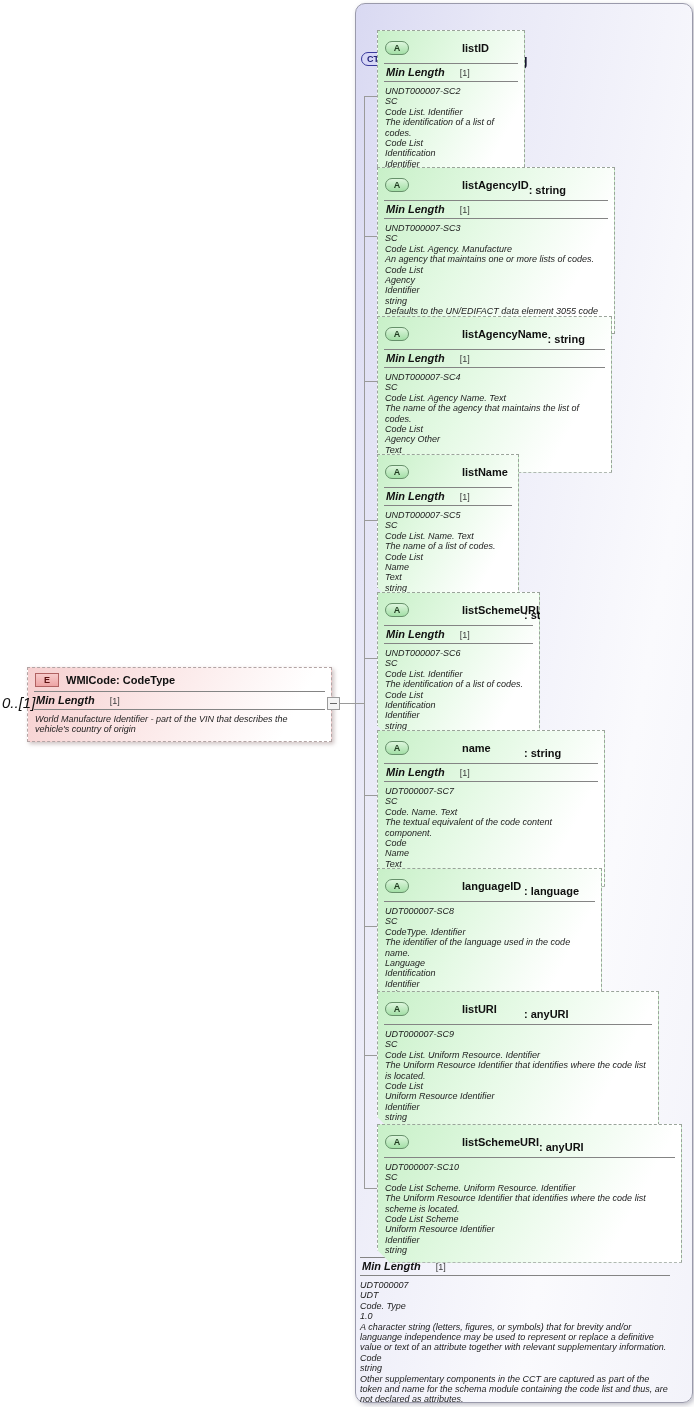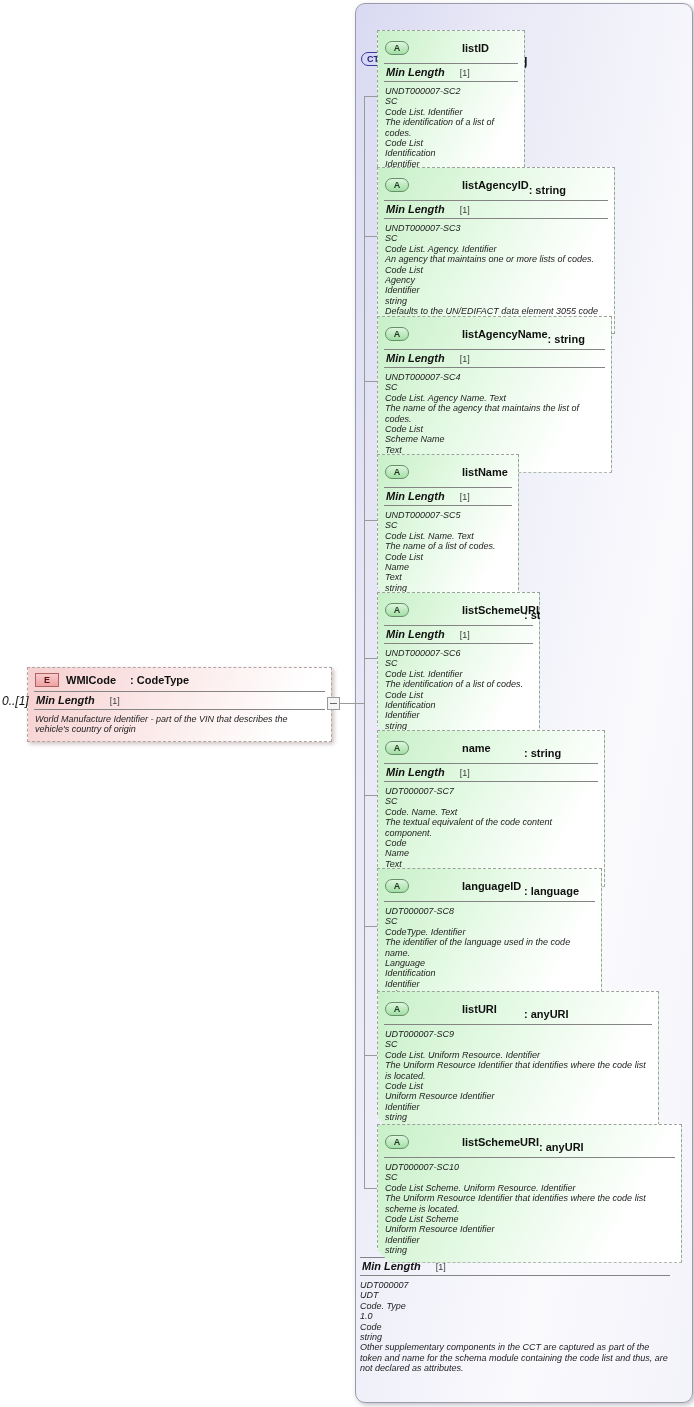--- a/index.html
+++ b/index.html
@@ -49,23 +49,23 @@
   
   .element-box{position:absolute;left:27px;top:667px;width:303px;
     background:linear-gradient(118deg,#f6cfcf 0%,#fbe7e7 40%,#ffffff 85%);
     border:1px dashed #b3a4a4;
     filter:drop-shadow(2px 2px 2px rgba(130,100,100,.4));}
   .e-icon{display:inline-flex;align-items:center;justify-content:center;
     width:22px;height:12px;border:1px solid #b06161;
     background:linear-gradient(#f7caca,#eda4a4);font-size:9px;font-weight:bold;
     color:#5a1010;margin-right:7px;flex:0 0 auto;}
   .el-name{font-size:11px;font-weight:bold;color:#101010;}
-  .el-type{font-size:11px;font-weight:bold;color:#101010;margin-left:14px;white-space:nowrap;}
-
-  .multiplicity{position:absolute;left:2px;top:694px;font-size:12px;font-style:italic;
+  .el-type{font-size:11px;font-weight:bold;color:#101010;margin-left:0;white-space:nowrap;}
+
+  .multiplicity{position:absolute;left:2px;top:694px;font-size:15px;font-style:italic;
     color:#111;}
 
   
   .line{position:absolute;background:#9a9a9a;}
   .collapse-box{position:absolute;left:327px;top:697px;width:13px;height:13px;
     background:#f4f4f4;border:1px solid #9a9a9a;box-sizing:border-box;}
   .collapse-box::after{content:"";position:absolute;left:2px;right:2px;top:5px;
     border-top:1px solid #666;}
 </style>
 </head>
@@ -96,20 +96,21 @@
     <div class="ct-footer">
       <div class="facet-row footer-facet">
         <span class="facet-name">Min Length</span>
         <span class="facet-card">[1]</span>
       </div>
       <div class="doc">
           <div class="doc-line">UDT000007</div>
           <div class="doc-line">UDT</div>
           <div class="doc-line">Code. Type</div>
           <div class="doc-line">1.0</div>
+          <div class="doc-line">A character string (letters, figures, or symbols) that for brevity and/or languange independence may be used to represent or replace a definitive value or text of an attribute together with relevant supplementary information.</div>
           <div class="doc-line">Code</div>
           <div class="doc-line">string</div>
           <div class="doc-line">Other supplementary components in the CCT are captured as part of the token and name for the schema module containing the code list and thus, are not declared as attributes.</div>
         </div>
     </div>
   </div>
 
   <div class="attr-box" style="top:30px;width:146px;">
     <div class="box-header">
       <span class="a-icon">A</span>
@@ -140,21 +141,21 @@
       <span class="attr-type">: string</span>
     </div>
     <div class="hline"></div>
     <div class="facet-row">
       <span class="facet-name">Min Length</span>
       <span class="facet-card">[1]</span>
     </div>
     <div class="doc">
         <div class="doc-line">UNDT000007-SC3</div>
         <div class="doc-line">SC</div>
-        <div class="doc-line">Code List. Agency. Identifier</div>
+        <div class="doc-line">Code List. Agency. Manufacture</div>
         <div class="doc-line">An agency that maintains one or more lists of codes.</div>
         <div class="doc-line">Code List</div>
         <div class="doc-line">Agency</div>
         <div class="doc-line">Identifier</div>
         <div class="doc-line">string</div>
         <div class="doc-line">Defaults to the UN/EDIFACT data element 3055 code list.</div>
       </div>
   </div>
 
   <div class="attr-box" style="top:316px;width:233px;">
@@ -167,21 +168,21 @@
     <div class="facet-row">
       <span class="facet-name">Min Length</span>
       <span class="facet-card">[1]</span>
     </div>
     <div class="doc">
         <div class="doc-line">UNDT000007-SC4</div>
         <div class="doc-line">SC</div>
         <div class="doc-line">Code List. Agency Name. Text</div>
         <div class="doc-line">The name of the agency that maintains the list of codes.</div>
         <div class="doc-line">Code List</div>
-        <div class="doc-line">Scheme Name</div>
+        <div class="doc-line">Agency Other</div>
         <div class="doc-line">Text</div>
         <div class="doc-line">string</div>
       </div>
   </div>
 
   <div class="attr-box" style="top:454px;width:140px;">
     <div class="box-header">
       <span class="a-icon">A</span>
       <span class="attr-name">listName</span>
       <span class="attr-type">: string</span>

